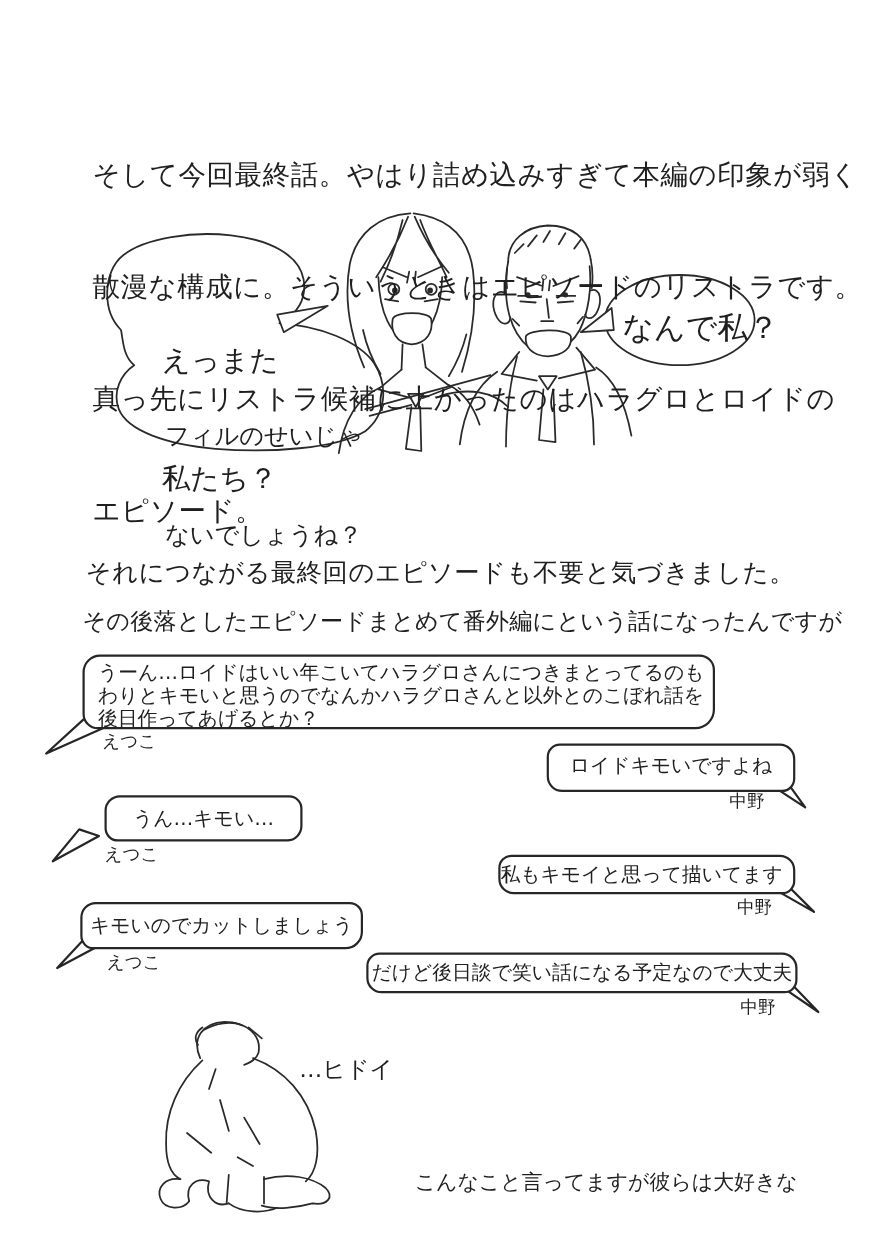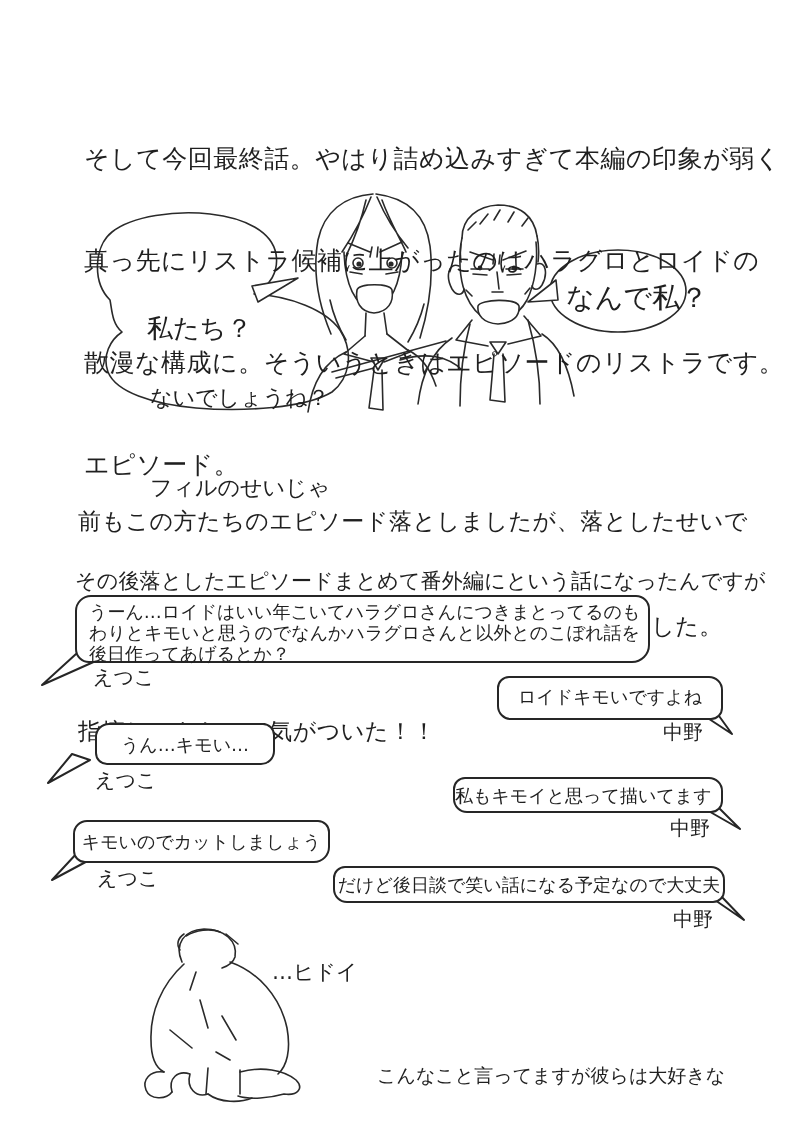--- a/index.html
+++ b/index.html
@@ -7,38 +7,38 @@
     width:800px;height:1127px;position:relative;overflow:hidden;
     background:#ffffff;
     font-family:"DejaVu Sans",sans-serif;
     color:#1f1f1f;
   }
   #art{position:absolute;left:0;top:0;z-index:1;}
   .txt{position:absolute;color:#1f1f1f;white-space:pre;z-index:2;}
   .para .line{white-space:pre;}
   #intro{left:72px;top:74px;font-size:25px;line-height:34px;letter-spacing:0.5px;margin-left:12px;}
   #commentary{left:78px;top:434px;font-size:23px;line-height:35px;letter-spacing:0.5px;}
-  #lead-in{left:75px;top:551px;font-size:21px;letter-spacing:0.2px;margin-top:16px;}
+  #lead-in{left:75px;top:551px;font-size:21px;letter-spacing:0.2px;}
   
   #duo-top{left:147px;top:238px;font-size:26px;line-height:36px;}
   #duo-bottom{left:150px;top:323px;font-size:22px;line-height:30px;}
   #man-bubble-text{left:566px;top:279px;font-size:28px;}
   
   .bubble{
     position:absolute;z-index:2;box-sizing:border-box;background:#fff;
     border:2px solid #262626;font-size:18px;color:#1f1f1f;
     white-space:pre-line;
   }
   #bub-a{left:75px;top:595px;width:575px;height:68px;border-radius:16px 14px 18px 14px;padding:4px 0 16px 12px;line-height:21px;}
   #bub-b{left:497px;top:676px;width:226px;height:44px;border-radius:12px 14px 12px 14px;line-height:38px;text-align:center;}
   #bub-c{left:67px;top:723px;width:180px;height:42px;border-radius:14px 12px 14px 12px;line-height:39px;text-align:center;margin-left:28px;}
   #bub-d{left:453px;top:777px;width:270px;height:36px;border-radius:12px 14px 12px 14px;line-height:33px;text-align:left;}
   #bub-e{left:73px;top:820px;width:257px;height:43px;border-radius:14px 12px 16px 12px;line-height:40px;text-align:center;}
   #bub-f{left:333px;top:866px;width:392px;height:37px;border-radius:12px 14px 12px 14px;line-height:34px;text-align:center;}
-  .speaker{position:absolute;z-index:2;font-size:20px;color:#1f1f1f;white-space:pre;}
+  .speaker{position:absolute;z-index:2;font-size:16px;color:#1f1f1f;white-space:pre;}
   #spk-a{left:93px;top:664px;}
   #spk-b{left:663px;top:719px;}
   #spk-c{left:95px;top:767px;}
   #spk-d{left:670px;top:815px;}
   #spk-e{left:97px;top:865px;}
   #spk-f{left:673px;top:906px;}
   
   #reaction{left:272px;top:958px;font-size:21px;}
   #footer-note{left:377px;top:1000px;font-size:19px;line-height:30px;}
 </style>
@@ -122,36 +122,36 @@
     <path d="M 172,1092 C 168,1078 178,1070 190,1074 M 190,1074 C 186,1088 196,1098 208,1094"></path>
     <path d="M 240,1072 C 262,1066 284,1070 296,1080 C 304,1088 298,1096 284,1094 C 270,1098 250,1100 238,1096"></path>
     <path d="M 208,1094 C 220,1103 240,1103 252,1098"></path>
     <path d="M 208,1068 L 206,1094 M 240,1070 L 240,1094"></path>
     <path d="M 200,1000 L 208,1028 M 222,1016 L 236,1040 M 170,1030 L 192,1048 M 216,1052 L 230,1060 M 196,972 L 190,990"></path>
   </g>
 </svg>
 
 <div id="intro" class="txt para">
   <div class="line">そして今回最終話。やはり詰め込みすぎて本編の印象が弱く</div>
+  <div class="line">散漫な構成に。そういうときはエピソードのリストラです。</div>
   <div class="line">真っ先にリストラ候補に上がったのはハラグロとロイドの</div>
-  <div class="line">散漫な構成に。そういうときはエピソードのリストラです。</div>
   <div class="line">エピソード。</div>
 </div>
 
 <div id="duo-top" class="txt para">
+  <div class="line">えっまた</div>
   <div class="line">私たち？</div>
 </div>
 <div id="duo-bottom" class="txt para">
+  <div class="line">フィルのせいじゃ</div>
   <div class="line">ないでしょうね？</div>
-  <div class="line">フィルのせいじゃ</div>
 </div>
 <div id="man-bubble-text" class="txt">なんで私？</div>
 
 <div id="commentary" class="txt para">
-  <div class="line">前もこの方たちのエピソード落としましたが、落としたせいで</div>
   <div class="line">それにつながる最終回のエピソードも不要と気づきました。</div>
   <div class="line">指摘してもらって気がついた！！</div>
 </div>
 
 <div id="lead-in" class="txt">その後落としたエピソードまとめて番外編にという話になったんですが</div>
 
 <div id="bub-a" class="bubble">うーん…ロイドはいい年こいてハラグロさんにつきまとってるのも
 わりとキモいと思うのでなんかハラグロさんと以外とのこぼれ話を
 後日作ってあげるとか？</div>
 <div id="spk-a" class="speaker">えつこ</div>

